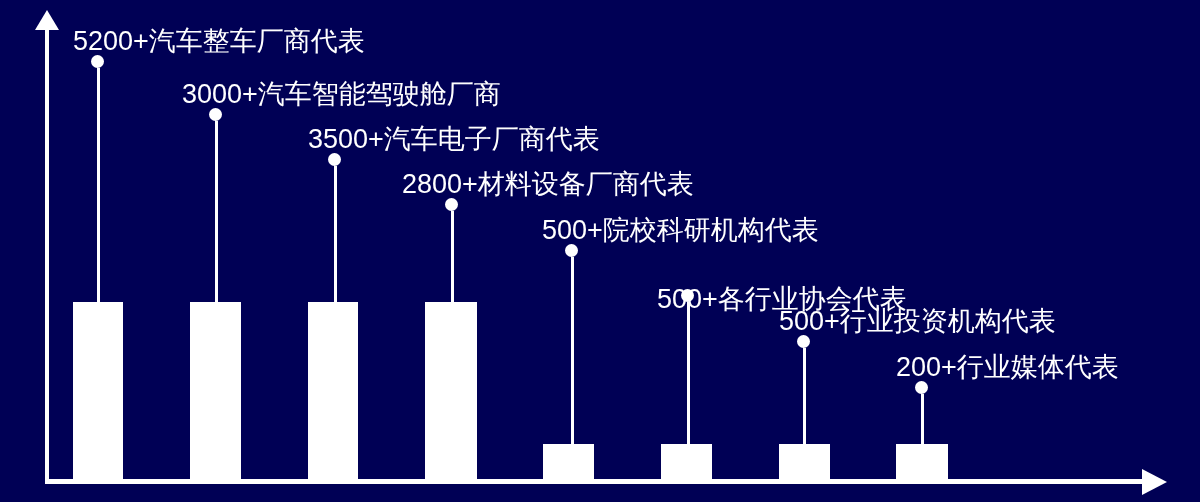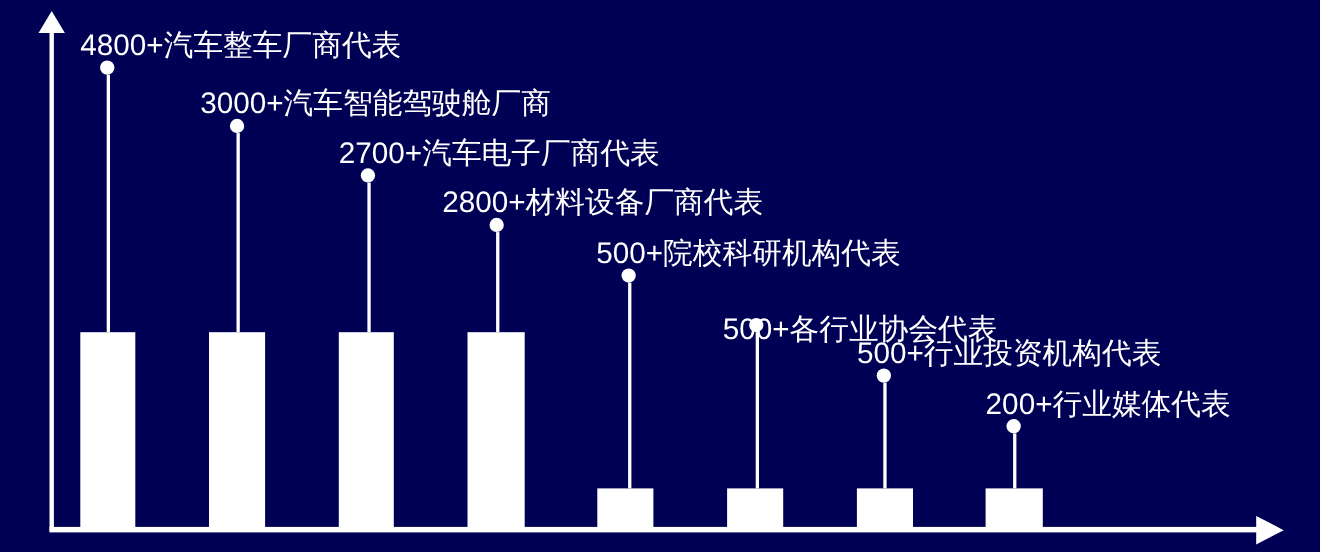--- a/index.html
+++ b/index.html
@@ -95,27 +95,27 @@
       <div class="bar" style="left: 308px; top: 302px; width: 50px; height: 179px;"></div>
       <div class="bar" style="left: 425px; top: 302px; width: 52px; height: 179px;"></div>
       <div class="bar" style="left: 543px; top: 444px; width: 51px; height: 37px;"></div>
       <div class="bar" style="left: 661px; top: 444px; width: 51px; height: 37px;"></div>
       <div class="bar" style="left: 779px; top: 444px; width: 51px; height: 37px;"></div>
       <div class="bar" style="left: 896px; top: 444px; width: 52px; height: 37px;"></div>
     </div>
   <div id="callouts-layer">
       <div class="callout-stem" style="left: 97px; top: 68px; height: 234px;"></div>
       <div class="callout-dot" style="left: 91px; top: 55px;"></div>
-      <div class="callout-label" style="left: 73px; top: 26px;">4800+汽车整车厂商代表</div>
+      <div class="callout-label" style="left: 73px; top: 26px;">5200+汽车整车厂商代表</div>
       <div class="callout-stem" style="left: 215px; top: 121px; height: 181px;"></div>
       <div class="callout-dot" style="left: 209px; top: 108px;"></div>
       <div class="callout-label" style="left: 182px; top: 79px;">3000+汽车智能驾驶舱厂商</div>
       <div class="callout-stem" style="left: 334px; top: 166px; height: 136px;"></div>
       <div class="callout-dot" style="left: 328px; top: 153px;"></div>
-      <div class="callout-label" style="left: 308px; top: 124px;">2700+汽车电子厂商代表</div>
+      <div class="callout-label" style="left: 308px; top: 124px;">3500+汽车电子厂商代表</div>
       <div class="callout-stem" style="left: 451px; top: 211px; height: 91px;"></div>
       <div class="callout-dot" style="left: 445px; top: 198px;"></div>
       <div class="callout-label" style="left: 402px; top: 169px;">2800+材料设备厂商代表</div>
       <div class="callout-stem" style="left: 571px; top: 257px; height: 187px;"></div>
       <div class="callout-dot" style="left: 565px; top: 244px;"></div>
       <div class="callout-label" style="left: 542px; top: 215px; text-align: right;">500+院校科研机构代表</div>
       <div class="callout-stem" style="left: 687px; top: 302px; height: 142px;"></div>
       <div class="callout-dot" style="left: 681px; top: 289px;"></div>
       <div class="callout-label" style="left: 657px; top: 260px; margin-top: 24px;">500+各行业协会代表</div>
       <div class="callout-stem" style="left: 803px; top: 348px; height: 96px;"></div>

